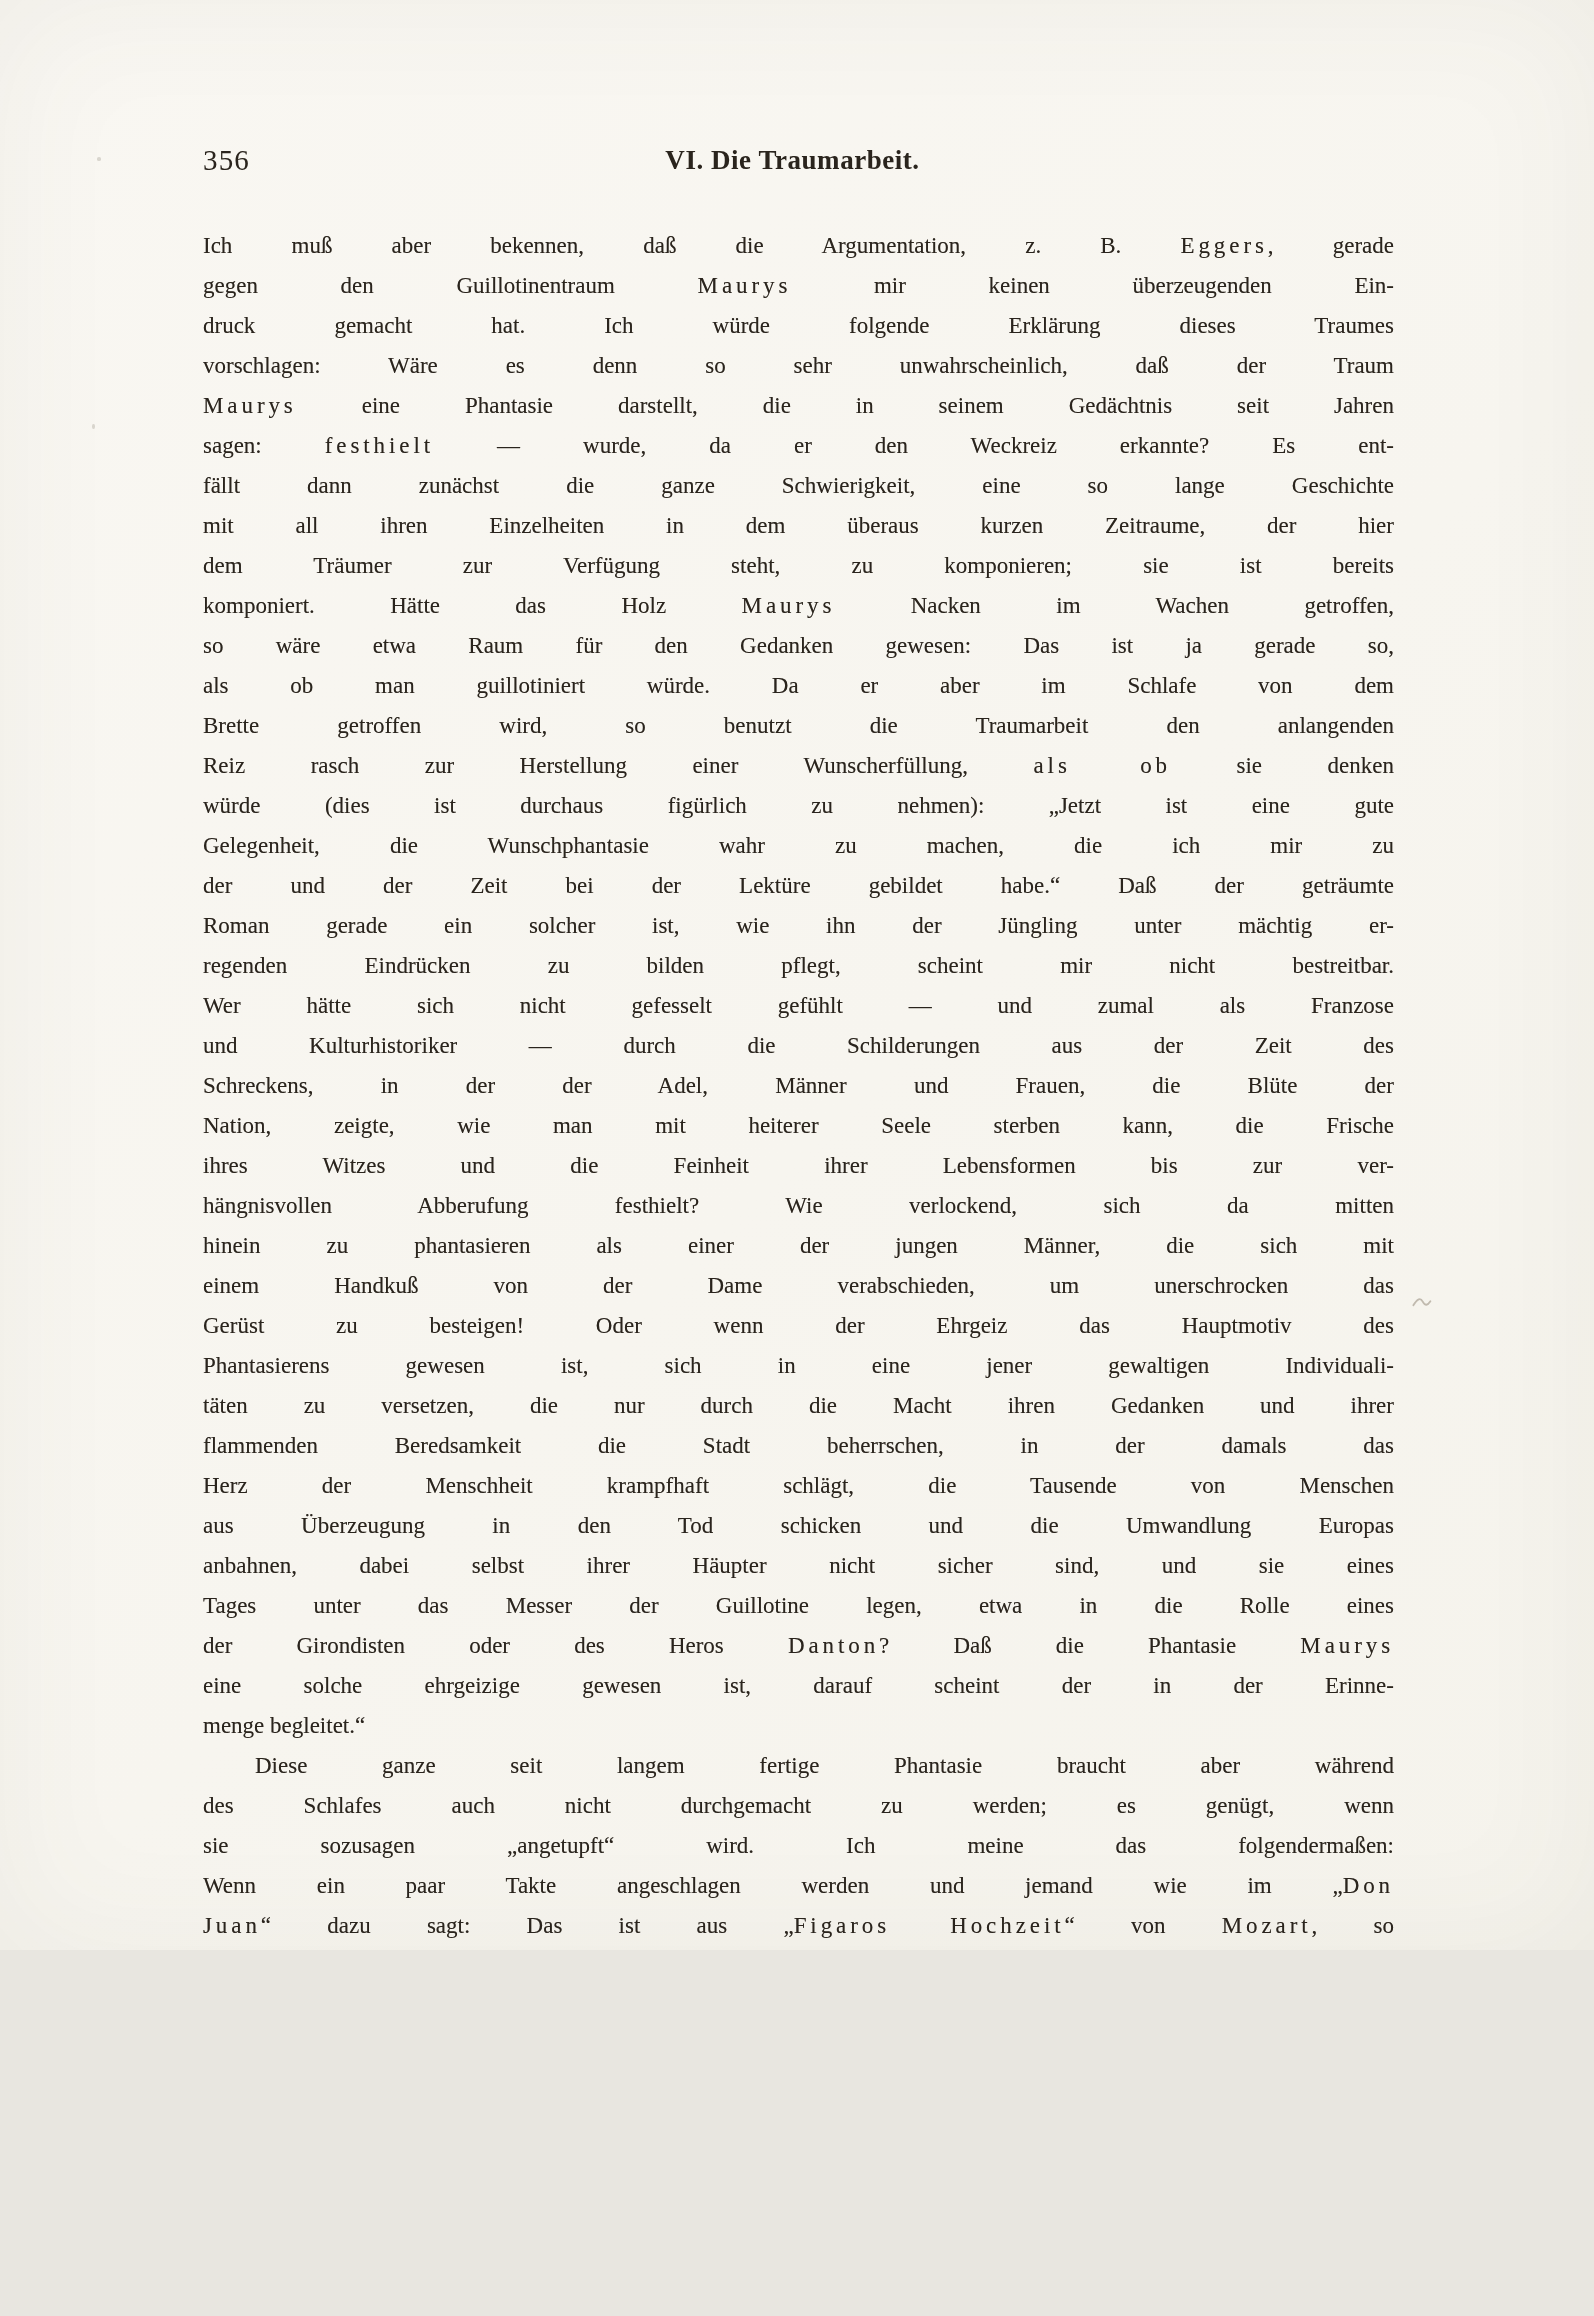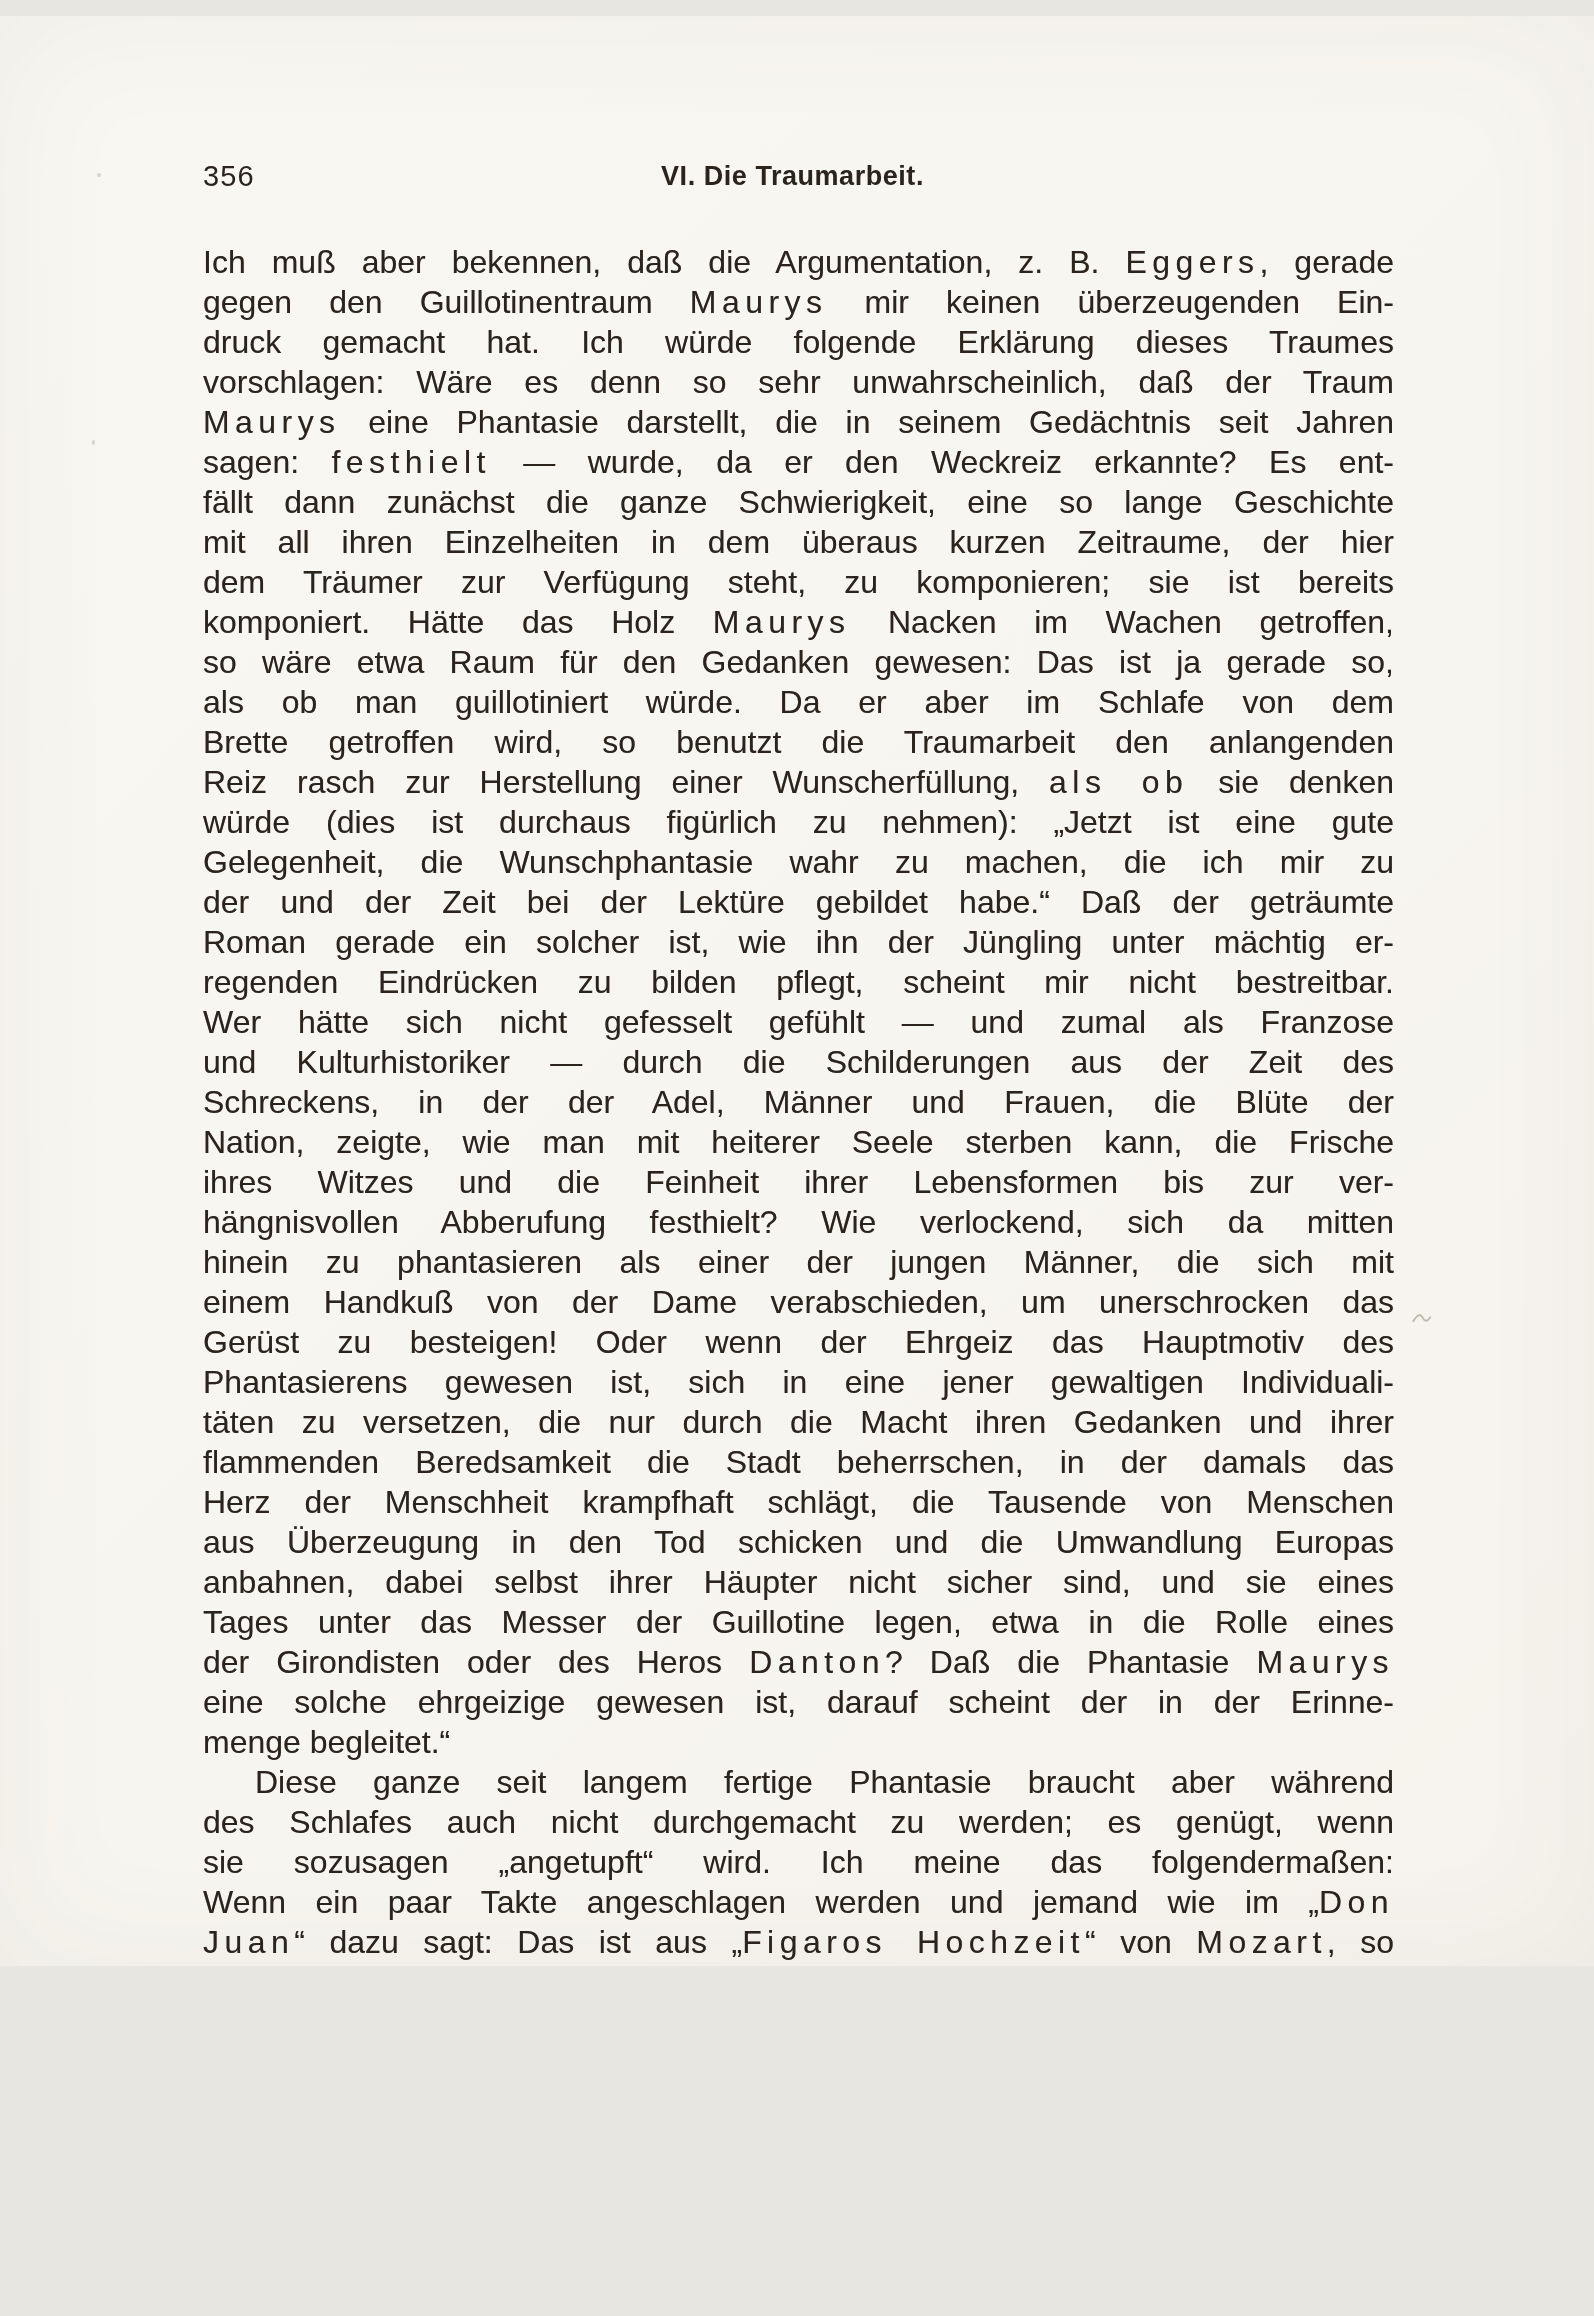--- a/index.html
+++ b/index.html
@@ -5,25 +5,25 @@
 <style>
   html, body {
     margin: 0;
     padding: 0;
     background: #e8e6e0;
   }
   .page {
     position: relative;
     width: 1594px;
     height: 1950px;
-    margin: 16px auto;
+    margin: 0 auto;
     background: linear-gradient(135deg, #f9f7f2 0%, #f7f5ef 55%, #f5f3ec 100%);
     box-shadow: inset 0 0 131px rgba(90, 80, 60, 0.06);
     overflow: hidden;
-    font-family: Liberation Sans, sans-serif;
+    font-family: Liberation Serif, serif;
     color: #2a241d;
   }
   .textblock {
     position: absolute;
     left: 203px;
     top: 142px;
     width: 1191px;
   }
   .pagehead {
     position: relative;
@@ -41,21 +41,21 @@
     position: absolute;
     left: 0;
     right: 12px;
     text-align: center;
     font-weight: bold;
     font-size: 27px;
     letter-spacing: 0.02em;
   }
   .bodytext {
     margin-top: 43px;
-    font-size: 32px;
+    font-size: 23px;
     line-height: 40px;
     text-shadow: 0 0 0.5px rgba(42, 36, 29, 0.35);
   }
   .line {
     text-align: justify;
     text-align-last: justify;
     white-space: normal;
   }
   .line.nojust {
     text-align-last: left;

